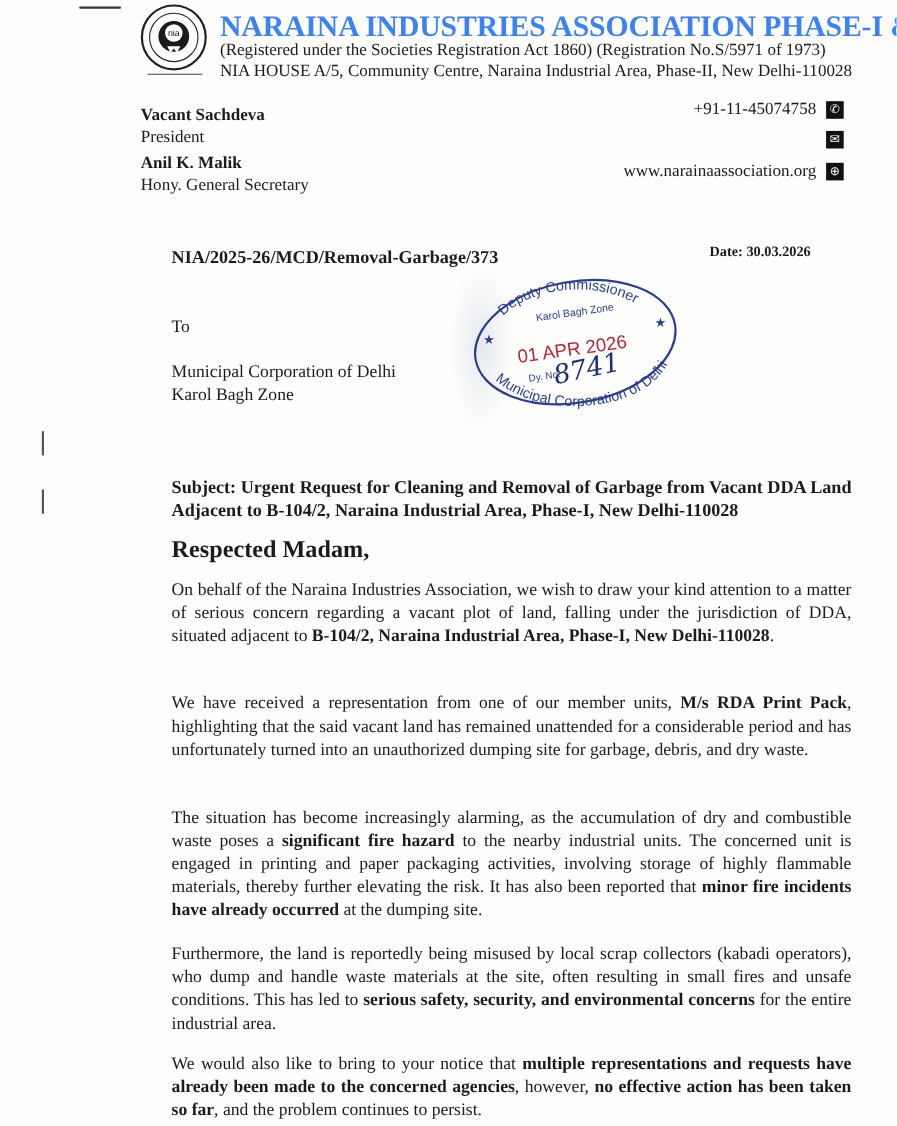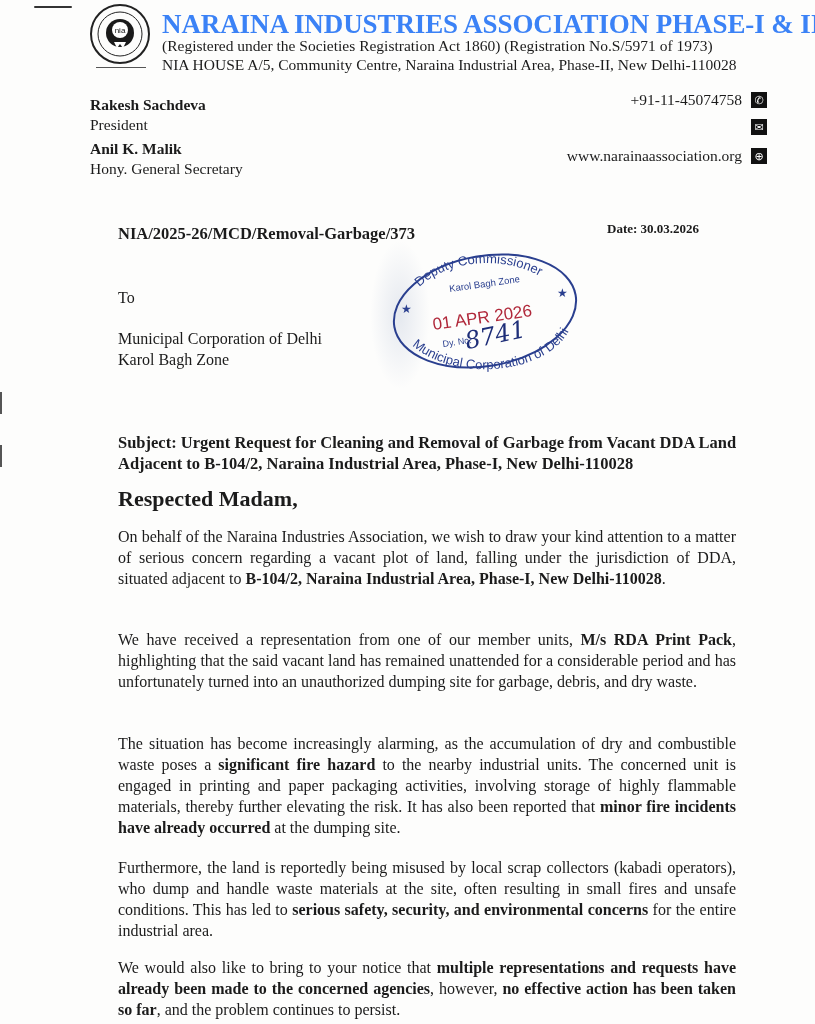--- a/index.html
+++ b/index.html
@@ -3,21 +3,21 @@
   <meta charset="utf-8">
   <style>
     html, body { margin: 0; padding: 0; }
     body {
       width: 815px; height: 1024px; overflow: hidden;
       background: #fdfdfc;
       font-family: "Liberation Serif", serif;
       color: #1b1b1b;
       position: relative;
     }
-    .abs { position: absolute; }
+    .abs { position: absolute; margin-left: 38px; }
     .top-mark { left: 34px; top: 6px; width: 38px; height: 2px; background: #333; border-radius: 1px; }
     .edge-mark { left: 0; width: 2px; background: #555; }
 
     
     .logo { left: 88px; top: 2px; width: 64px; height: 64px; }
     .org-name { left: 162px; top: 9px; font-size: 27px; font-weight: bold; letter-spacing: -0.1px; white-space: nowrap; color: #3b82f6; }
     .reg-line { left: 162px; top: 37px; font-size: 15.5px; white-space: nowrap; }
     .addr-line { left: 162px; top: 56px; font-size: 15.5px; white-space: nowrap; }
     .logo-underline { left: 96px; top: 67px; width: 50px; height: 1px; background: #555; }
 
@@ -59,21 +59,21 @@
     <circle cx="32" cy="28" r="8" fill="#fff"></circle>
     <text x="32" y="31" font-size="8" text-anchor="middle" font-family="Liberation Sans, sans-serif" fill="#111">nia</text>
     <path d="M26 40 L29 46 L32 42 L35 46 L38 40 Z" fill="#fff"></path>
   </svg>
 </div>
 <div class="abs logo-underline"></div>
 <div class="abs org-name">NARAINA INDUSTRIES ASSOCIATION PHASE-I &amp; II</div>
 <div class="abs reg-line">(Registered under the Societies Registration Act 1860)  (Registration No.S/5971 of 1973)</div>
 <div class="abs addr-line">NIA HOUSE A/5, Community Centre, Naraina Industrial Area, Phase-II, New Delhi-110028</div>
 
-<div class="abs officer b" style="left:90px;top:96px;">Rakesh Sachdeva</div>
+<div class="abs officer b" style="left:90px;top:96px;">Vacant Sachdeva</div>
 <div class="abs officer" style="left:90px;top:116px;">President</div>
 <div class="abs officer b" style="left:90px;top:140px;">Anil K. Malik</div>
 <div class="abs officer" style="left:90px;top:160px;">Hony. General Secretary</div>
 
 <div class="abs contact-row" style="top:91px;">
   <span>+91-11-45074758</span>
   <span class="cicon">✆</span>
 </div>
 <div class="abs contact-row" style="top:119px;">
   <span class="cicon">✉</span>

